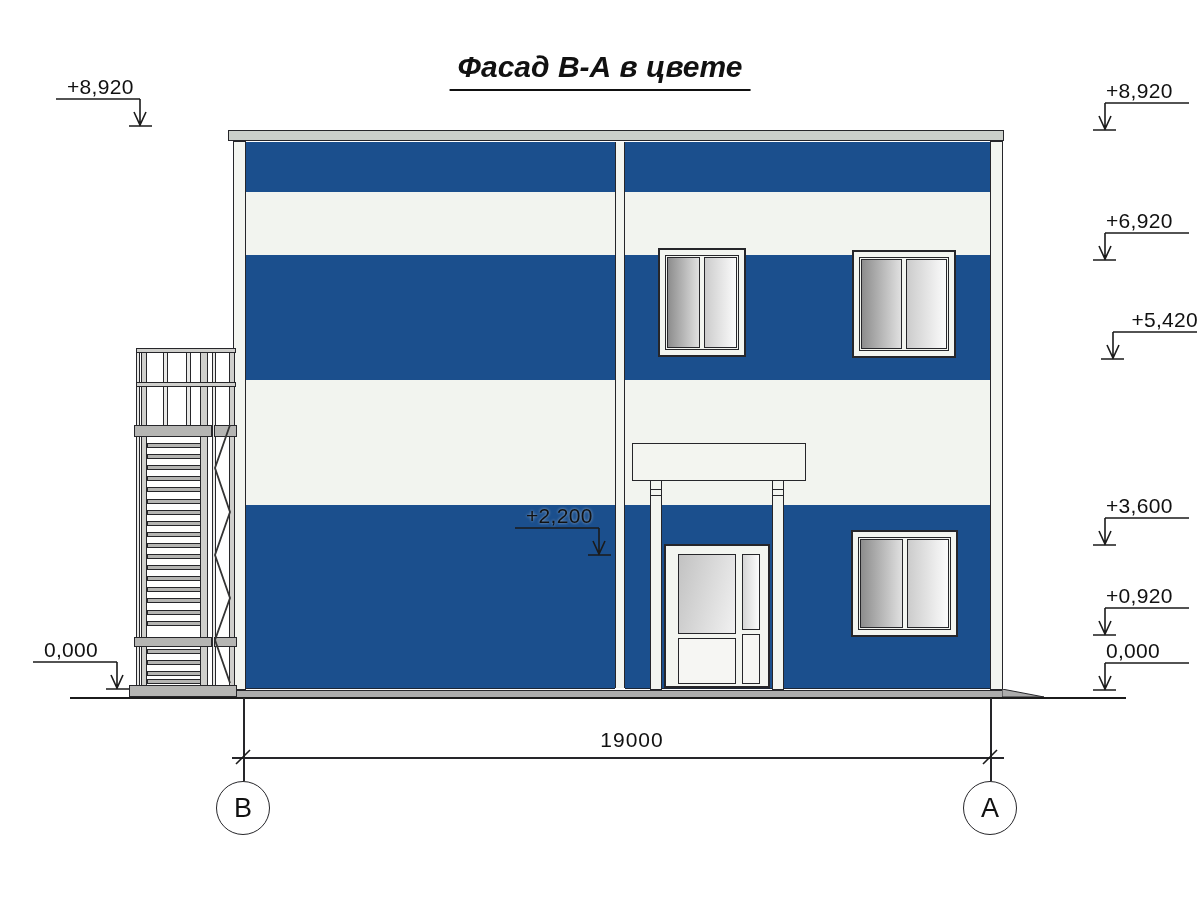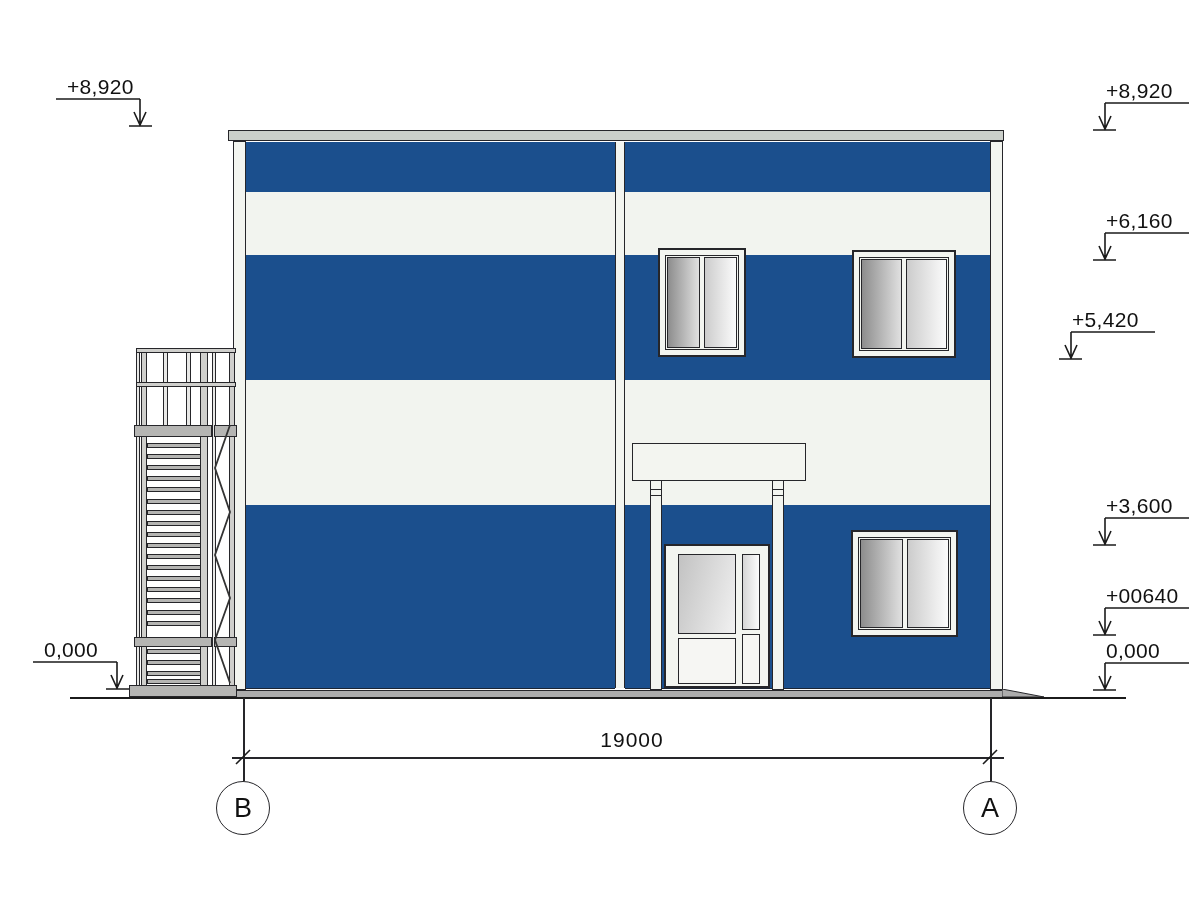--- a/index.html
+++ b/index.html
@@ -80,20 +80,21 @@
   .dim-label{left:572px;top:728px;width:120px;text-align:center;font-size:21px;letter-spacing:1px;z-index:10;}
   .axis-circle{width:54px;height:54px;border:1.6px solid #26262a;border-radius:50%;background:#fff;
                display:flex;align-items:center;justify-content:center;font-size:27px;z-index:10;}
   .tick{z-index:10;}
 </style>
 </head>
 <body>
 
 <div class="sheet">
 
+  <div class="title">Фасад В-А в цвете</div>
 
   <div class="abs roof"></div>
 
   <div class="section sec-left">
     <div class="stripe s-blue st0"></div>
     <div class="stripe s-white st1"></div>
     <div class="stripe s-blue st2"></div>
     <div class="stripe s-blue st3"></div>
     <div class="stripe s-white st4"></div>
     <div class="stripe s-white st5"></div>
@@ -188,50 +189,56 @@
     </svg>
   </div>
 
   <div class="elev" style="left:1090px;top:80px;">
     <span class="elev-lbl" style="padding-left:16px;">+8,920</span>
     <svg width="100" height="32">
       <path d="M99 1 H15 M15 1 V26 M9 14 L15 27 L21 14 M3 28 H26" fill="none" stroke="#1b1b1b" stroke-width="1.6"></path>
     </svg>
   </div>
   <div class="elev" style="left:1090px;top:210px;">
-    <span class="elev-lbl" style="padding-left:16px;">+6,160</span>
-    <svg width="100" height="32">
-      <path d="M99 1 H15 M15 1 V26 M9 14 L15 27 L21 14 M3 28 H26" fill="none" stroke="#1b1b1b" stroke-width="1.6"></path>
-    </svg>
-  </div>
-  <div class="elev" style="left:1056px;top:309px;">
+    <span class="elev-lbl" style="padding-left:16px;">+6,920</span>
+    <svg width="100" height="32">
+      <path d="M99 1 H15 M15 1 V26 M9 14 L15 27 L21 14 M3 28 H26" fill="none" stroke="#1b1b1b" stroke-width="1.6"></path>
+    </svg>
+  </div>
+  <div class="elev" style="left:1098px;top:309px;text-align:right;">
     <span class="elev-lbl" style="padding-left:16px;">+5,420</span>
     <svg width="100" height="32">
       <path d="M99 1 H15 M15 1 V26 M9 14 L15 27 L21 14 M3 28 H26" fill="none" stroke="#1b1b1b" stroke-width="1.6"></path>
     </svg>
   </div>
   <div class="elev" style="left:1090px;top:495px;">
     <span class="elev-lbl" style="padding-left:16px;">+3,600</span>
     <svg width="100" height="32">
       <path d="M99 1 H15 M15 1 V26 M9 14 L15 27 L21 14 M3 28 H26" fill="none" stroke="#1b1b1b" stroke-width="1.6"></path>
     </svg>
   </div>
   <div class="elev" style="left:1090px;top:585px;">
-    <span class="elev-lbl" style="padding-left:16px;">+00640</span>
+    <span class="elev-lbl" style="padding-left:16px;">+0,920</span>
     <svg width="100" height="32">
       <path d="M99 1 H15 M15 1 V26 M9 14 L15 27 L21 14 M3 28 H26" fill="none" stroke="#1b1b1b" stroke-width="1.6"></path>
     </svg>
   </div>
   <div class="elev" style="left:1090px;top:640px;">
     <span class="elev-lbl" style="padding-left:16px;">0,000</span>
     <svg width="100" height="32">
       <path d="M99 1 H15 M15 1 V26 M9 14 L15 27 L21 14 M3 28 H26" fill="none" stroke="#1b1b1b" stroke-width="1.6"></path>
     </svg>
   </div>
 
+  <div class="elev" style="left:514px;top:505px;">
+    <span class="elev-lbl">+2,200</span>
+    <svg width="100" height="32">
+      <path d="M1 1 H85 M85 1 V26 M79 14 L85 27 L91 14 M74 28 H97" fill="none" stroke="#1b1b1b" stroke-width="1.6"></path>
+    </svg>
+  </div>
 
   <div class="abs ext-line" style="left:243px;top:698px;height:83px;"></div>
   <div class="abs ext-line" style="left:990px;top:698px;height:83px;"></div>
   <div class="abs dim-line"></div>
   <svg class="abs tick" style="left:235px;top:749px;" width="16" height="16">
     <line x1="1" y1="15" x2="15" y2="1" stroke="#1b1b1b" stroke-width="1.6"></line>
   </svg>
   <svg class="abs tick" style="left:982px;top:749px;" width="16" height="16">
     <line x1="1" y1="15" x2="15" y2="1" stroke="#1b1b1b" stroke-width="1.6"></line>
   </svg>

